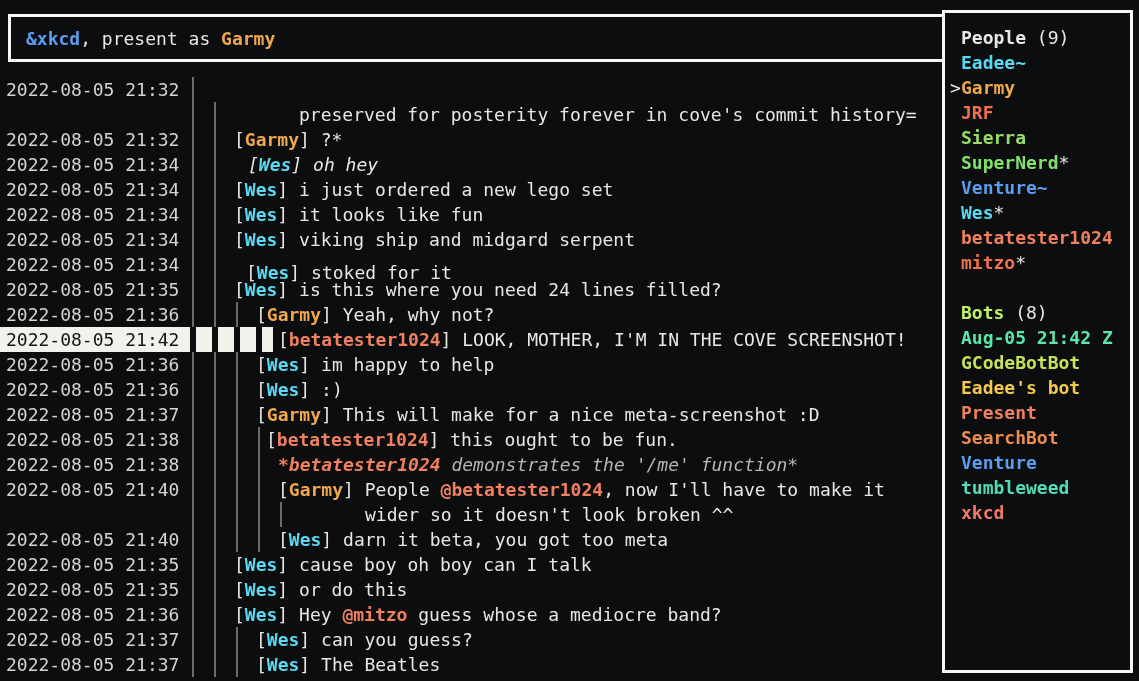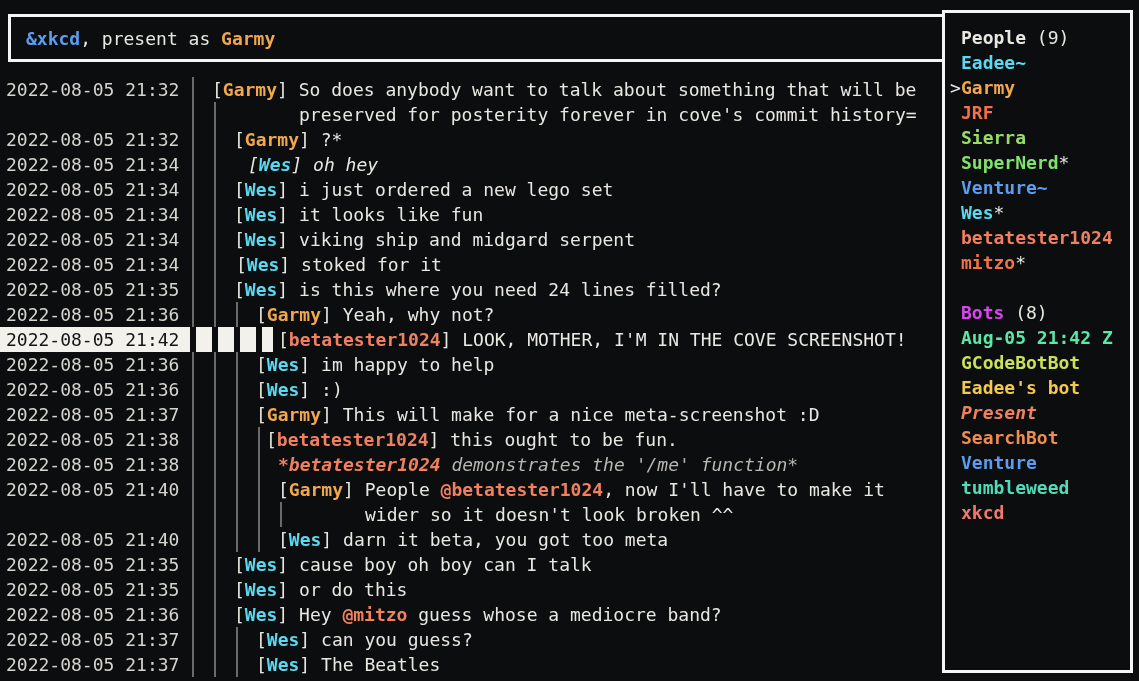--- a/index.html
+++ b/index.html
@@ -36,28 +36,28 @@
   .scount{color:#e9e7e2;font-weight:normal;}
   .suffix{color:#e9e7e2;font-weight:normal;}
   .suffix.tilde{font-weight:bold;}
 </style>
 </head>
 <body>
 
 <div class="chanbox"><span class="b" id="chan-name" style="color: rgb(91, 157, 240);">&amp;xkcd</span><span>, present as </span><span class="b" id="chan-nick" style="color: rgb(240, 168, 79);">Garmy</span></div>
 
 <div id="chat">
-    <div class="row"><span class="ts">2022-08-05 21:32</span><div class="msg" style="left: 212px;"><span>[</span><span class="b" style="color: rgb(240, 168, 79);">Garmy</span><span>] </span><span>So does anybody want to talk about something that will be</span></div></div>
+    <div class="row"><span class="ts">2022-08-05 21:32</span></div>
     <div class="row"><div class="msg" style="left: 299px;"><span>preserved for posterity forever in cove's commit history=</span></div></div>
     <div class="row"><span class="ts">2022-08-05 21:32</span><div class="msg" style="left: 234px;"><span>[</span><span class="b" style="color: rgb(240, 168, 79);">Garmy</span><span>] </span><span>?*</span></div></div>
     <div class="row"><span class="ts">2022-08-05 21:34</span><div class="msg" style="left: 248px; font-style: italic;"><span>[</span><span class="b" style="color: rgb(92, 217, 242);">Wes</span><span>] </span><span>oh hey</span></div></div>
     <div class="row"><span class="ts">2022-08-05 21:34</span><div class="msg" style="left: 234px;"><span>[</span><span class="b" style="color: rgb(92, 217, 242);">Wes</span><span>] </span><span>i just ordered a new lego set</span></div></div>
     <div class="row"><span class="ts">2022-08-05 21:34</span><div class="msg" style="left: 234px;"><span>[</span><span class="b" style="color: rgb(92, 217, 242);">Wes</span><span>] </span><span>it looks like fun</span></div></div>
     <div class="row"><span class="ts">2022-08-05 21:34</span><div class="msg" style="left: 234px;"><span>[</span><span class="b" style="color: rgb(92, 217, 242);">Wes</span><span>] </span><span>viking ship and midgard serpent</span></div></div>
-    <div class="row"><span class="ts">2022-08-05 21:34</span><div class="msg" style="left: 236px;"><span>[</span><span class="b" style="color: rgb(92, 217, 242);">Wes</span><span>] </span><span>stoked for it</span></div></div>
+    <div class="row"><span class="ts">2022-08-05 21:34</span><div class="msg" style="left: 246px; margin-top: 8px;"><span>[</span><span class="b" style="color: rgb(92, 217, 242);">Wes</span><span>] </span><span>stoked for it</span></div></div>
     <div class="row"><span class="ts">2022-08-05 21:35</span><div class="msg" style="left: 234px;"><span>[</span><span class="b" style="color: rgb(92, 217, 242);">Wes</span><span>] </span><span>is this where you need 24 lines filled?</span></div></div>
     <div class="row"><span class="ts">2022-08-05 21:36</span><div class="msg" style="left: 256px;"><span>[</span><span class="b" style="color: rgb(240, 168, 79);">Garmy</span><span>] </span><span>Yeah, why not?</span></div></div>
     <div class="row hl"><span class="ts">2022-08-05 21:42</span><div class="hl-block" style="left: 196px; width: 16px;"></div><div class="hl-block" style="left: 218px; width: 16px;"></div><div class="hl-block" style="left: 240px; width: 16px;"></div><div class="hl-block" style="left: 262px; width: 11px;"></div><div class="msg" style="left: 278px;"><span>[</span><span class="b" style="color: rgb(240, 128, 96);">betatester1024</span><span>] </span><span>LOOK, MOTHER, I'M IN THE COVE SCREENSHOT!</span></div></div>
     <div class="row"><span class="ts">2022-08-05 21:36</span><div class="msg" style="left: 256px;"><span>[</span><span class="b" style="color: rgb(92, 217, 242);">Wes</span><span>] </span><span>im happy to help</span></div></div>
     <div class="row"><span class="ts">2022-08-05 21:36</span><div class="msg" style="left: 256px;"><span>[</span><span class="b" style="color: rgb(92, 217, 242);">Wes</span><span>] </span><span>:)</span></div></div>
     <div class="row"><span class="ts">2022-08-05 21:37</span><div class="msg" style="left: 256px;"><span>[</span><span class="b" style="color: rgb(240, 168, 79);">Garmy</span><span>] </span><span>This will make for a nice meta-screenshot :D</span></div></div>
     <div class="row"><span class="ts">2022-08-05 21:38</span><div class="msg" style="left: 266px;"><span>[</span><span class="b" style="color: rgb(240, 128, 96);">betatester1024</span><span>] </span><span>this ought to be fun.</span></div></div>
     <div class="row"><span class="ts">2022-08-05 21:38</span><div class="msg action" style="left: 278px;"><span style="color: rgb(240, 128, 96); font-weight: bold;">*betatester1024</span><span> demonstrates the '/me' function*</span></div></div>
     <div class="row"><span class="ts">2022-08-05 21:40</span><div class="msg" style="left: 278px;"><span>[</span><span class="b" style="color: rgb(240, 168, 79);">Garmy</span><span>] </span><span>People </span><span style="color: rgb(240, 128, 96); font-weight: bold;">@betatester1024</span><span>, now I'll have to make it</span></div></div>
     <div class="row"><div class="msg" style="left: 365px;"><span>wider so it doesn't look broken ^^</span></div></div>
@@ -74,25 +74,25 @@
     <div class="sline"><span class="marker"> </span><span class="sname" style="color: rgb(92, 217, 242);">Eadee</span><span class="suffix tilde" style="color: rgb(92, 217, 242);">~</span></div>
     <div class="sline"><span class="marker">&gt;</span><span class="sname" style="color: rgb(240, 168, 79);">Garmy</span></div>
     <div class="sline"><span class="marker"> </span><span class="sname" style="color: rgb(240, 113, 76);">JRF</span></div>
     <div class="sline"><span class="marker"> </span><span class="sname" style="color: rgb(151, 221, 104);">Sierra</span></div>
     <div class="sline"><span class="marker"> </span><span class="sname" style="color: rgb(130, 226, 110);">SuperNerd</span><span class="suffix">*</span></div>
     <div class="sline"><span class="marker"> </span><span class="sname" style="color: rgb(91, 157, 240);">Venture</span><span class="suffix tilde" style="color: rgb(91, 157, 240);">~</span></div>
     <div class="sline"><span class="marker"> </span><span class="sname" style="color: rgb(92, 217, 242);">Wes</span><span class="suffix">*</span></div>
     <div class="sline"><span class="marker"> </span><span class="sname" style="color: rgb(240, 128, 96);">betatester1024</span></div>
     <div class="sline"><span class="marker"> </span><span class="sname" style="color: rgb(240, 113, 76);">mitzo</span><span class="suffix">*</span></div>
     <div class="sline"></div>
-    <div class="sline"><span class="marker"> </span><span class="sname" style="color: #d946ef;">Bots</span><span class="scount"> (8)</span></div>
+    <div class="sline"><span class="marker"> </span><span class="sname" style="color: #bef264;">Bots</span><span class="scount"> (8)</span></div>
     <div class="sline"><span class="marker"> </span><span class="sname" style="color: rgb(92, 230, 168);">Aug-05 21:42 Z</span></div>
     <div class="sline"><span class="marker"> </span><span class="sname" style="color: rgb(200, 226, 92);">GCodeBotBot</span></div>
     <div class="sline"><span class="marker"> </span><span class="sname" style="color: rgb(242, 201, 76);">Eadee's bot</span></div>
-    <div class="sline"><span class="marker"> </span><span class="sname" style="color: rgb(240, 128, 96); font-style: italic;">Present</span></div>
+    <div class="sline"><span class="marker"> </span><span class="sname" style="color: rgb(240, 128, 96);">Present</span></div>
     <div class="sline"><span class="marker"> </span><span class="sname" style="color: rgb(238, 141, 79);">SearchBot</span></div>
     <div class="sline"><span class="marker"> </span><span class="sname" style="color: rgb(91, 157, 240);">Venture</span></div>
     <div class="sline"><span class="marker"> </span><span class="sname" style="color: rgb(82, 219, 184);">tumbleweed</span></div>
     <div class="sline"><span class="marker"> </span><span class="sname" style="color: rgb(240, 120, 110);">xkcd</span></div>
   </div>
 
 <div class="guide" style="left: 192px; top: 77px; height: 250px;"></div>
 <div class="guide" style="left: 192px; top: 352px; height: 325px;"></div>
 <div class="guide" style="left: 214px; top: 102px; height: 225px;"></div>
 <div class="guide" style="left: 214px; top: 352px; height: 325px;"></div>

